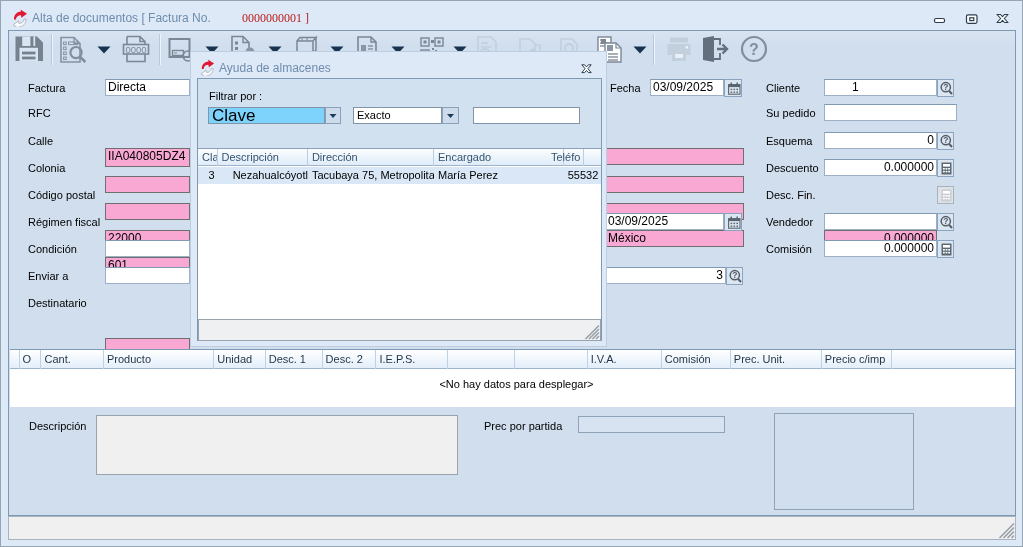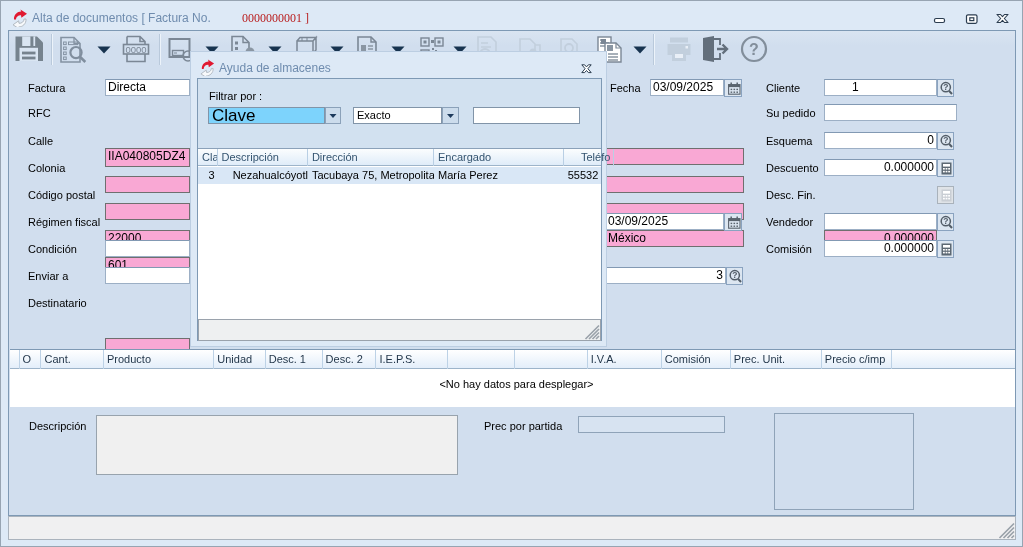--- a/index.html
+++ b/index.html
@@ -392,21 +392,21 @@
         </svg>
     </div>
     <div class="abs" style="left:275px;top:28px;width:107px;height:17px;background:#fff;border:1px solid #8194a8;"></div>
 
     <div class="abs" id="dgrid" style="left:0px;top:57px;width:403px;height:183px;background:#fff;border-top:1px solid #8ba1b9;margin-top:12px;">
       <div class="abs" id="dheader" style="left:0;top:0;width:403px;height:17px;background:linear-gradient(#fbfdfe,#dfecf9);border-bottom:1px solid #9db4ca;">
           <div class="dh" style="left:0px;width:19.5px;">Cla</div>
           <div class="dh" style="left:19.5px;width:90.4px;">Descripción</div>
           <div class="dh" style="left:109.9px;width:126.1px;">Dirección</div>
           <div class="dh" style="left:236px;width:130.3px;">Encargado</div>
-          <div class="dh" style="left:379px;width:37px;">Teléfo</div>
+          <div class="dh" style="left:349px;width:37px;">Teléfo</div>
         </div>
       <div class="abs" id="drow" style="left:0;top:18px;width:403px;height:17px;background:#d9e7f6;">
           <div class="dc" style="left:0px;width:19.5px;text-align:right;padding-right:3px;padding-left:0;">3</div>
           <div class="dc" style="left:19.5px;width:90.4px;text-align:right;">Nezahualcóyotl</div>
           <div class="dc" style="left:109.9px;width:126.1px;text-align:left;">Tacubaya 75, Metropolitar</div>
           <div class="dc" style="left:236px;width:130.3px;text-align:left;">María Perez</div>
           <div class="dc" style="left:366.3px;width:37px;text-align:right;padding-right:3px;padding-left:0;">55532</div>
         </div>
     </div>
 

